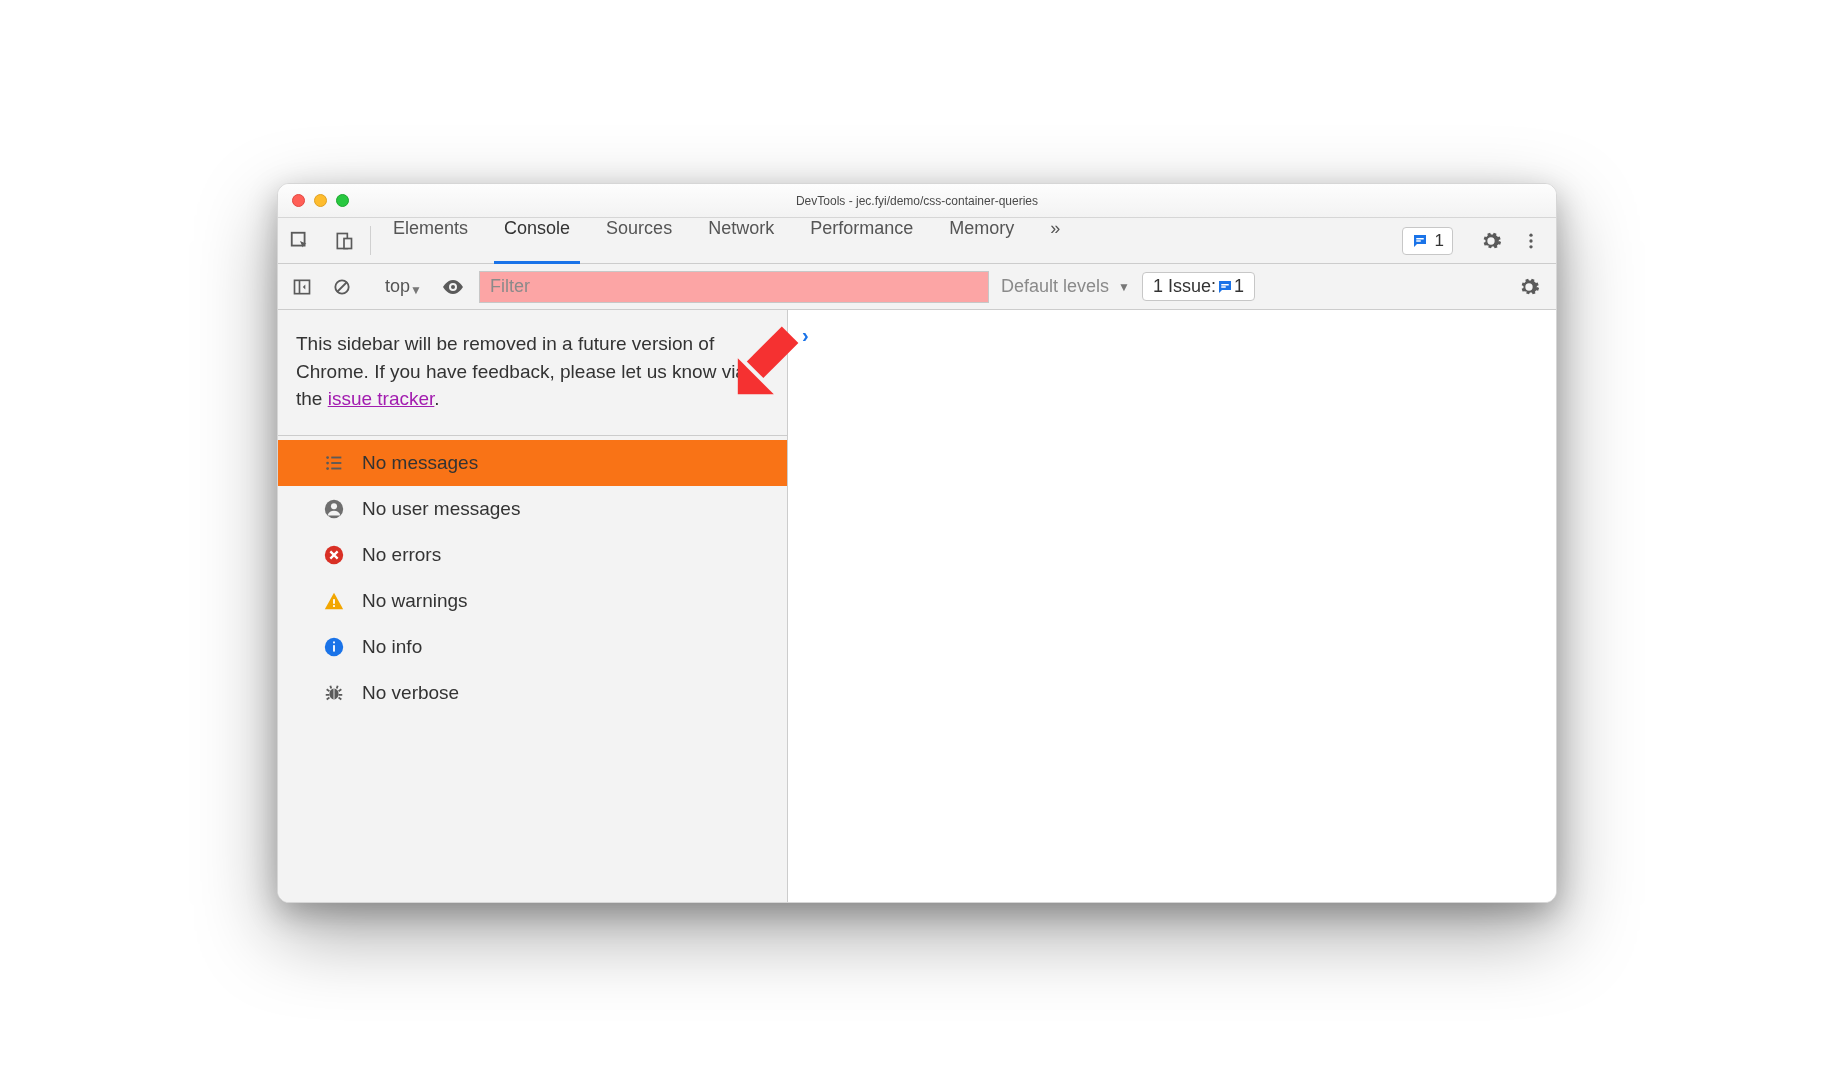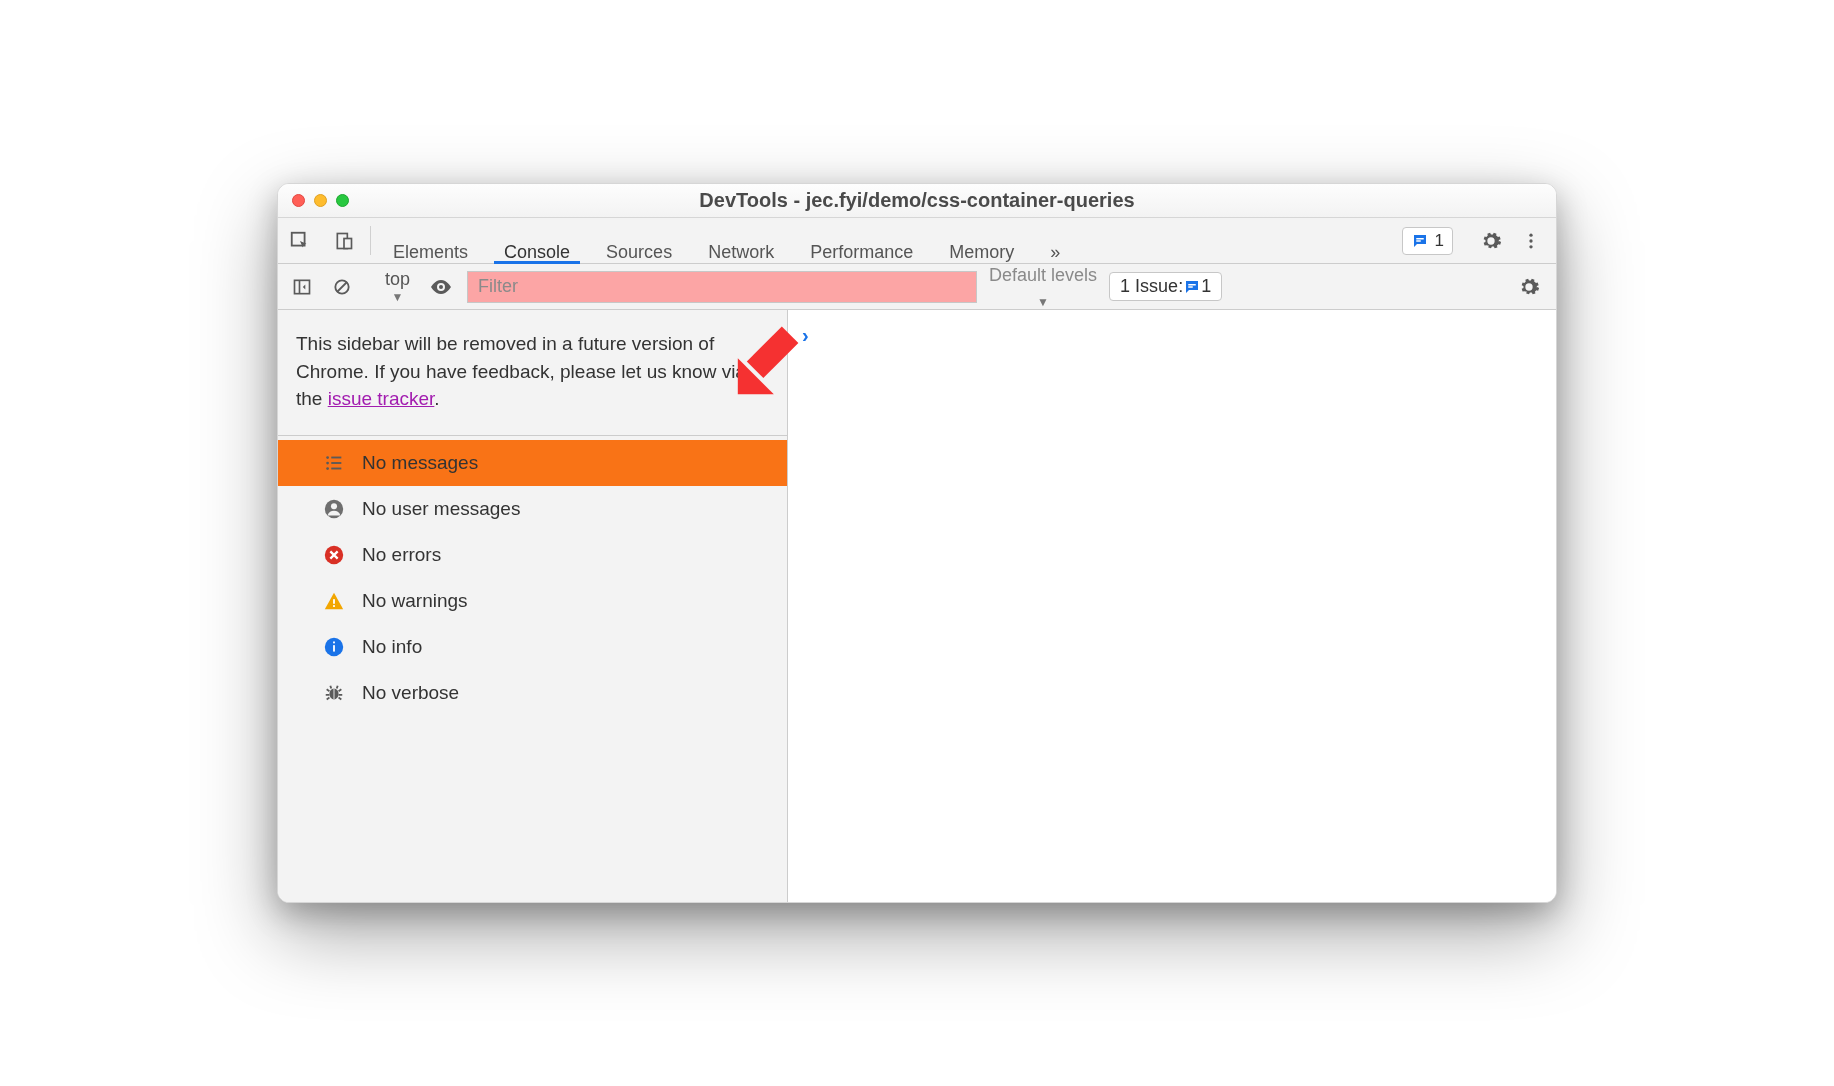--- a/index.html
+++ b/index.html
@@ -30,51 +30,51 @@
   align-items: center;
   border-bottom: 1px solid #d6d6d6;
   position: relative;
   flex-shrink: 0;
 }
 .traffic { display:flex; gap:9px; padding-left:14px; }
 .tl { width:13px; height:13px; border-radius:50%; }
 .tl.red{background:#ff5f57;border:1px solid #e24640;}
 .tl.yellow{background:#febc2e;border:1px solid #dfa022;}
 .tl.green{background:#28c840;border:1px solid #1da72f;}
-.title { position:absolute; left:0; right:0; text-align:center; font-size:20px; font-weight:700; color:#4a4a4a; pointer-events:none;}
+.title { position:absolute; left:0; right:0; text-align:center; font-size:12px; font-weight:400; color:#4a4a4a; pointer-events:none;}
 .tabbar {
   height: 46px; display:flex; align-items:stretch; border-bottom:1px solid #ccc;
   background:#f3f3f3; flex-shrink:0; font-size:18px; color:#555;
 }
 .tabbar .iconbtn { width:44px; display:flex; align-items:center; justify-content:center; color:#5a5a5a;}
 .tabbar .sep { width:1px; background:#d0d0d0; margin:8px 4px;}
-.tabbar .tab { padding:0 18px; display:flex; align-items:flex-end; cursor:pointer; position:relative;}
+.tabbar .tab { padding:0 18px; display:flex; align-items:flex-start; cursor:pointer; position:relative;}
 .tabbar .tab.active { color:#333; }
 .tabbar .tab.active::after{content:"";position:absolute;left:8px;right:8px;bottom:-1px;height:3px;background:#1a73e8;}
 .tabbar .spacer{flex:1;}
 .tabbar .right { display:flex; align-items:center; gap:6px; padding-right:8px;}
 .chip {
   display:inline-flex;align-items:center;gap:6px;border:1px solid #c7c7c7;border-radius:4px;
   padding:3px 8px;font-size:17px;color:#333;background:#fff;
 }
 .chat-icon { width:18px;height:18px;color:#1a73e8; display:inline-flex;}
 .gear,.kebab{ width:34px;height:34px;display:flex;align-items:center;justify-content:center;color:#5a5a5a;}
 .toolbar2 {
   height:46px;display:flex;align-items:center;border-bottom:1px solid #ccc;background:#f3f3f3;
   gap:12px;padding:0 10px;flex-shrink:0;font-size:18px;color:#555;
 }
 .toolbar2 .btn{display:flex;align-items:center;justify-content:center;width:28px;height:28px;}
-.topdrop{display:flex;align-items:center;border:1px solid transparent;padding:2px 4px;flex-direction:column;}
+.topdrop{display:flex;align-items:flex-end;border:1px solid transparent;padding:2px 4px;}
 .tri{font-size:12px;color:#777;}
 .filter-input{
   flex:0 0 510px;height:32px;border:1px solid #c7c7c7;background:#fca5a5;font-size:18px;
   padding:2px 10px;color:#333;
 }
 .filter-input::placeholder{color:#8a8a8a;}
-.levels{display:flex;align-items:center;gap:9px;color:#8a8a8a;flex-direction:column;}
+.levels{display:flex;align-items:center;gap:9px;color:#8a8a8a;}
 .issuebox{
   display:inline-flex;align-items:center;gap:0;border:1px solid #c7c7c7;border-radius:4px;
   padding:3px 10px;background:#fff;color:#333;
 }
 .body { flex:1; display:flex; min-height:0;}
 .sidebar { width:510px;background:#f3f3f3;border-right:1px solid #ccc;display:flex;flex-direction:column;}
 .deprecation { padding:20px 18px 22px 18px;font-size:19px;line-height:1.45;color:#333;border-bottom:1px solid #ccc;}
 .deprecation a{color:#a21caf;text-decoration:underline;margin-top:24px;}
 .filterlist{padding-top:4px;}
 .frow{display:flex;align-items:center;gap:16px;height:46px;padding-left:44px;font-size:19px;color:#333;}

